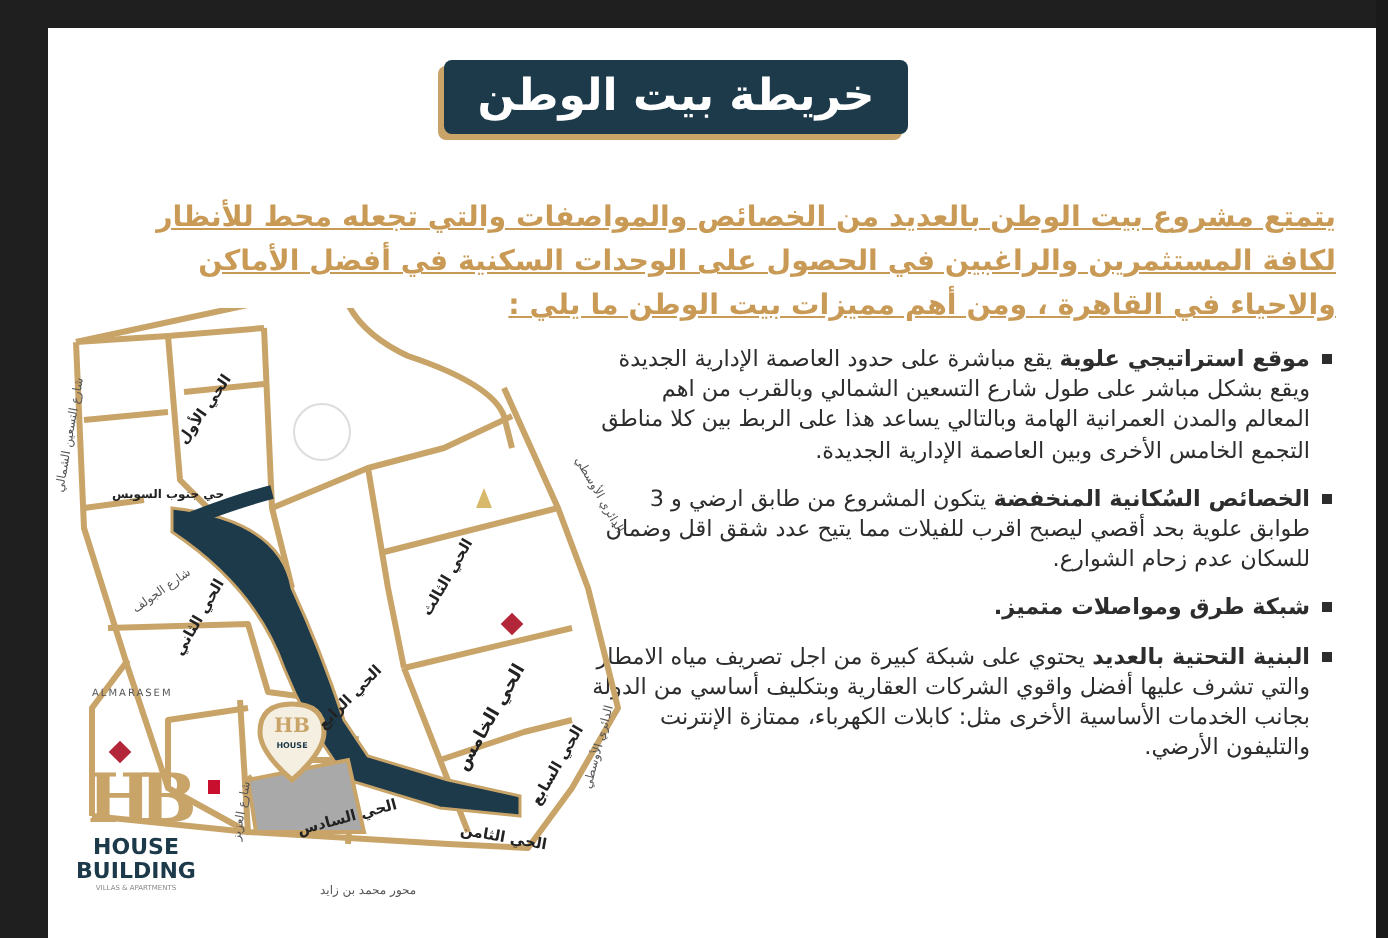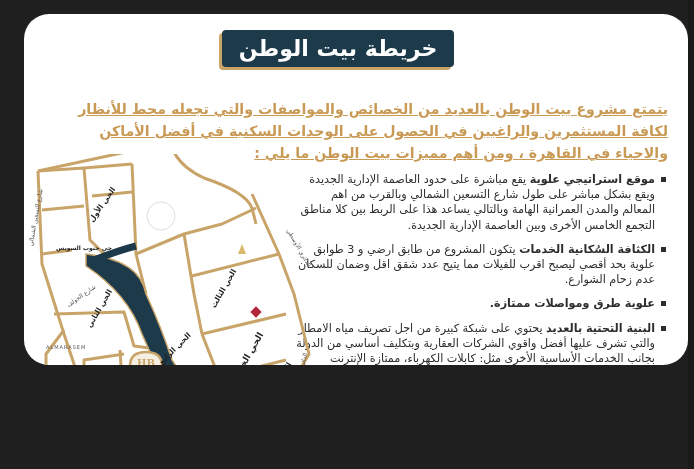--- a/index.html
+++ b/index.html
@@ -1,18 +1,18 @@
 <!DOCTYPE html>
 <html><head>
 <meta charset="utf-8">
 <style>
   html,body{margin:0;padding:0;}
   body{width:694px;height:469px;background:#1f1f1f;overflow:hidden;position:relative;font-family:"DejaVu Sans",sans-serif;}
   .frame-right{position:absolute;left:688px;top:0;width:6px;height:469px;background:#1a1a1a;}
-  .page{position:absolute;left:24px;top:14px;width:664px;height:351px;background:#ffffff;overflow:hidden;border-radius:25px;}
+  .page{position:absolute;left:24px;top:14px;width:664px;height:455px;background:#ffffff;overflow:hidden;}
   .title-box{position:absolute;left:198px;top:16px;width:232px;height:37px;background:#1d3a4a;border-radius:4px;box-shadow:-3px 3px 0 #c9a469;display:flex;align-items:center;justify-content:center;}
   .title-box span{color:#fff;font-weight:bold;font-size:22px;direction:rtl;}
   .intro{position:absolute;right:20px;top:84px;width:620px;direction:rtl;text-align:right;color:#c99a55;font-weight:bold;font-size:14.2px;line-height:22px;text-decoration:underline;}
   .features{position:absolute;right:22px;top:158px;width:370px;direction:rtl;text-align:right;color:#2d2d2d;font-size:11.2px;line-height:15.2px;}
   .feature{margin-bottom:9px;position:relative;padding-right:11px;}
   .feature .bullet{position:absolute;right:0;top:5px;width:5px;height:5px;background:#2d2d2d;}
   .feature b{font-weight:bold;}
   .map{position:absolute;left:0;top:140px;width:300px;height:315px;}
   .map-label{position:absolute;font-size:7.5px;font-weight:bold;color:#222;direction:rtl;white-space:nowrap;}
   .road-label{position:absolute;font-size:6px;color:#555;direction:rtl;white-space:nowrap;}
@@ -34,25 +34,25 @@
 
   <div class="intro">يتمتع مشروع بيت الوطن بالعديد من الخصائص والمواصفات والتي  تجعله محط للأنظار لكافة المستثمرين والراغبين في الحصول على الوحدات السكنية في أفضل الأماكن والاحياء في القاهرة ، ومن أهم مميزات بيت الوطن ما يلي :</div>
 
   <div class="features">
     <div class="feature">
       <span class="bullet"></span>
       <b>موقع استراتيجي علوية</b><span> يقع مباشرة على حدود العاصمة الإدارية الجديدة ويقع بشكل مباشر على طول شارع التسعين الشمالي وبالقرب من اهم المعالم والمدن العمرانية الهامة وبالتالي يساعد هذا على الربط بين كلا مناطق التجمع الخامس الأخرى وبين العاصمة الإدارية الجديدة.</span>
     </div>
     <div class="feature">
       <span class="bullet"></span>
-      <b>الكثافة السُكانية الخدمات</b><span> يتكون المشروع من طابق ارضي و 3 طوابق علوية بحد أقصي ليصبح اقرب للفيلات مما يتيح عدد شقق اقل وضمان للسكان عدم زحام الشوارع.</span>
+      <b>الخصائص السُكانية المنخفضة</b><span> يتكون المشروع من طابق ارضي و 3 طوابق علوية بحد أقصي ليصبح اقرب للفيلات مما يتيح عدد شقق اقل وضمان للسكان عدم زحام الشوارع.</span>
     </div>
     <div class="feature">
       <span class="bullet"></span>
-      <b>علوية طرق ومواصلات ممتازة.</b><span></span>
+      <b>شبكة طرق ومواصلات متميز.</b><span></span>
     </div>
     <div class="feature">
       <span class="bullet"></span>
       <b>البنية التحتية بالعديد</b><span> يحتوي على شبكة كبيرة من اجل تصريف مياه الامطار والتي تشرف عليها أفضل واقوي الشركات العقارية وبتكليف أساسي من الدولة بجانب الخدمات الأساسية الأخرى مثل: كابلات الكهرباء، ممتازة الإنترنت والتليفون الأرضي.</span>
     </div>
   </div>
 
   <div class="map">
     <svg width="300" height="315" viewBox="0 0 300 315">
       <g fill="none" stroke="#c9a469" stroke-width="3" stroke-linejoin="round">

